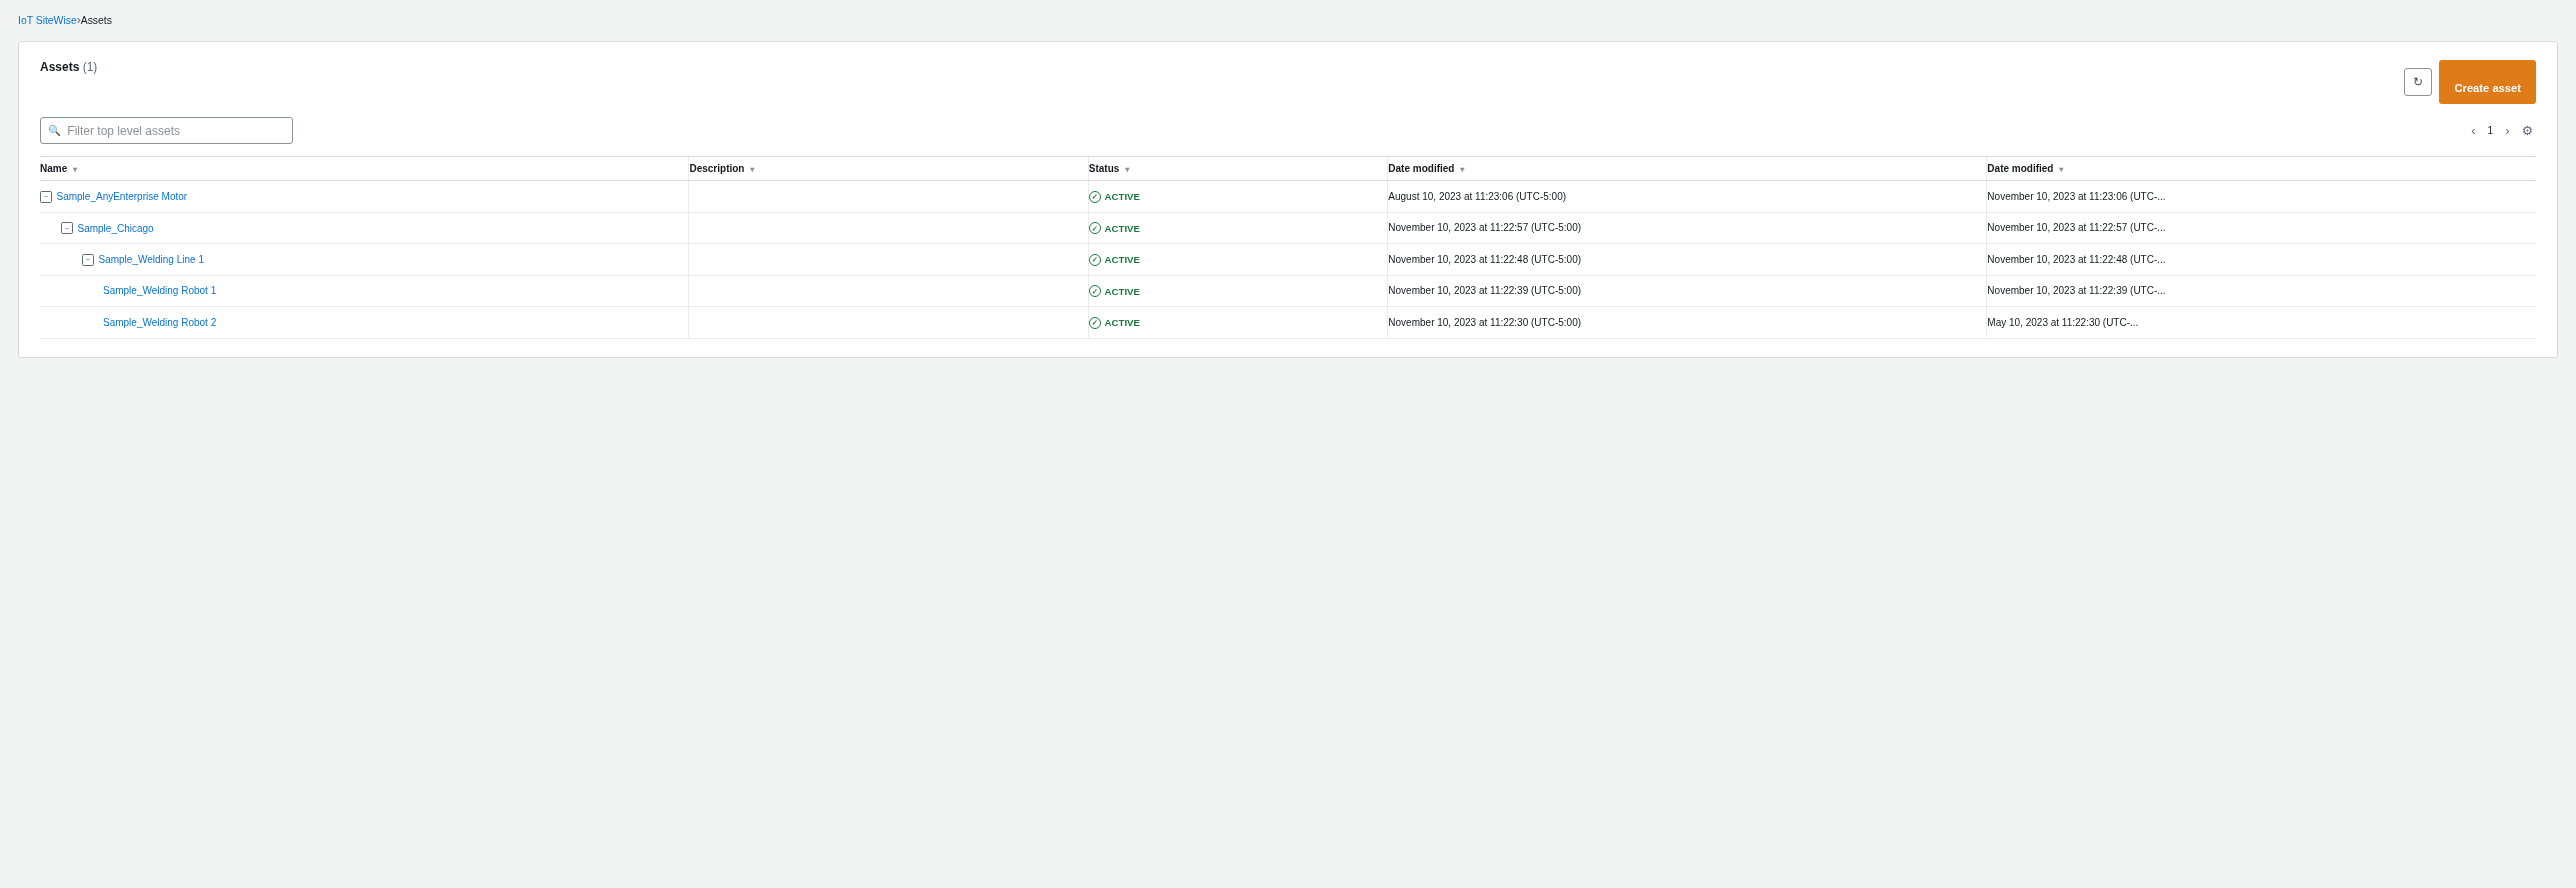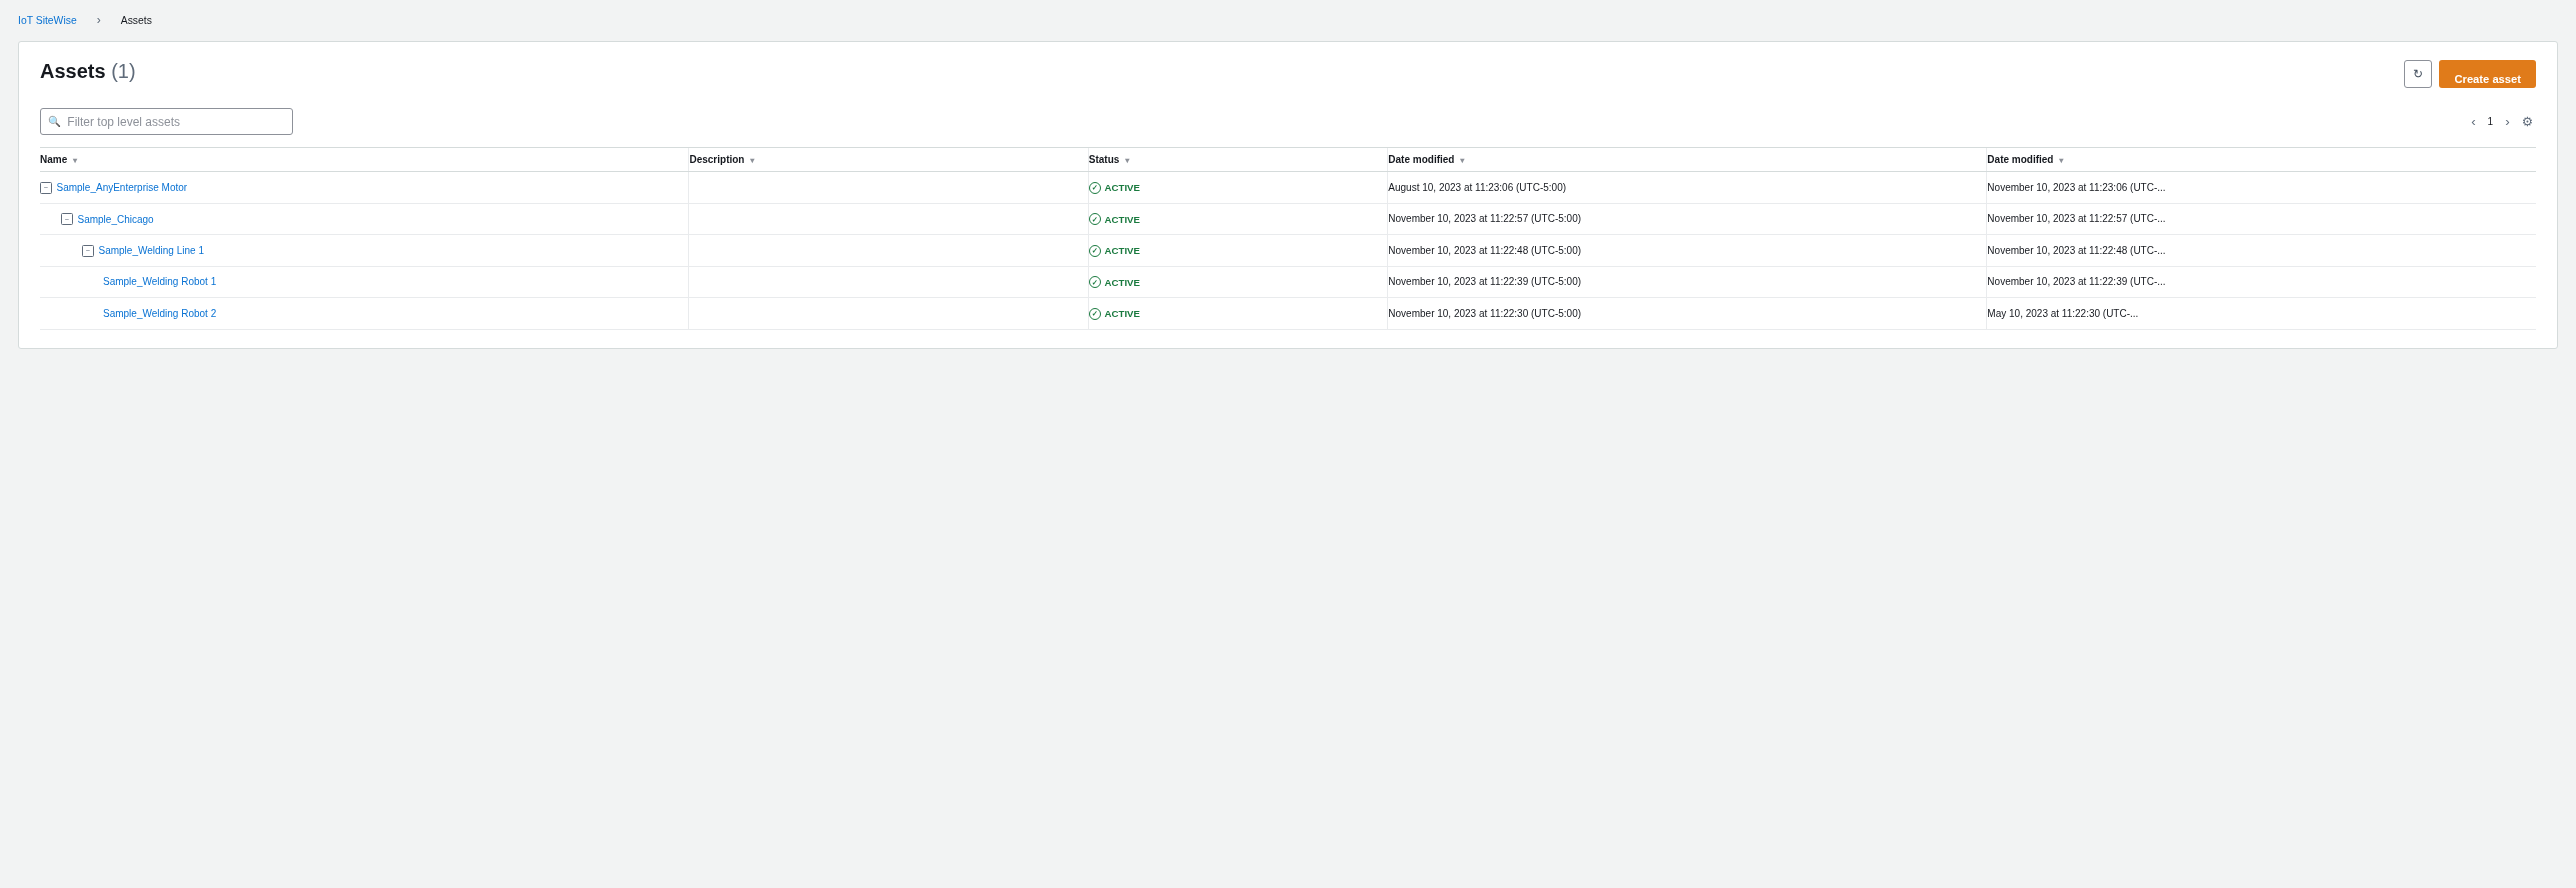--- a/index.html
+++ b/index.html
@@ -7,21 +7,21 @@
       font-family: -apple-system, BlinkMacSystemFont, "Amazon Ember", "Helvetica Neue", Arial, sans-serif;
       font-size: 10.4px;
       background: #f2f3f3;
       color: #16191f;
       min-height: 100vh;
       padding: 13.4px 18px;
     }
     .breadcrumb {
       display: flex;
       align-items: center;
-      gap: 20px;
+      gap: 0;
       margin-bottom: 13.4px;
       font-size: 10.4px;
     }
     .breadcrumb-link {
       color: #0972d3;
       text-decoration: none;
       cursor: pointer;
     }
     .breadcrumb-sep {
       color: #5f6b7a;
@@ -38,21 +38,21 @@
       padding: 18px 21px;
     }
     .card-header {
       display: flex;
       align-items: flex-start;
       justify-content: space-between;
       margin-bottom: 7.4px;
     }
     .card-title-area {}
     .card-title {
-      font-size: 20px;
+      font-size: 12px;
       font-weight: 700;
       color: #16191f;
       margin-bottom: 12px;
     }
     .card-title .count {
       font-weight: 400;
       color: #5f6b7a;
     }
     .card-description {
       font-size: 9.3px;
@@ -77,21 +77,21 @@
       align-items: center;
       justify-content: center;
       font-size: 12px;
       color: #414d5c;
     }
     .create-asset-btn {
       background: #e07b1a;
       color: #fff;
       border: none;
       border-radius: 3px;
-      padding: 13px 15px;
+      padding: 22px 15px;
       font-size: 11.2px;
       font-weight: 700;
       cursor: pointer;
       white-space: nowrap;
       height: 28px;
     }
     .filter-row {
       display: flex;
       align-items: center;
       justify-content: space-between;

